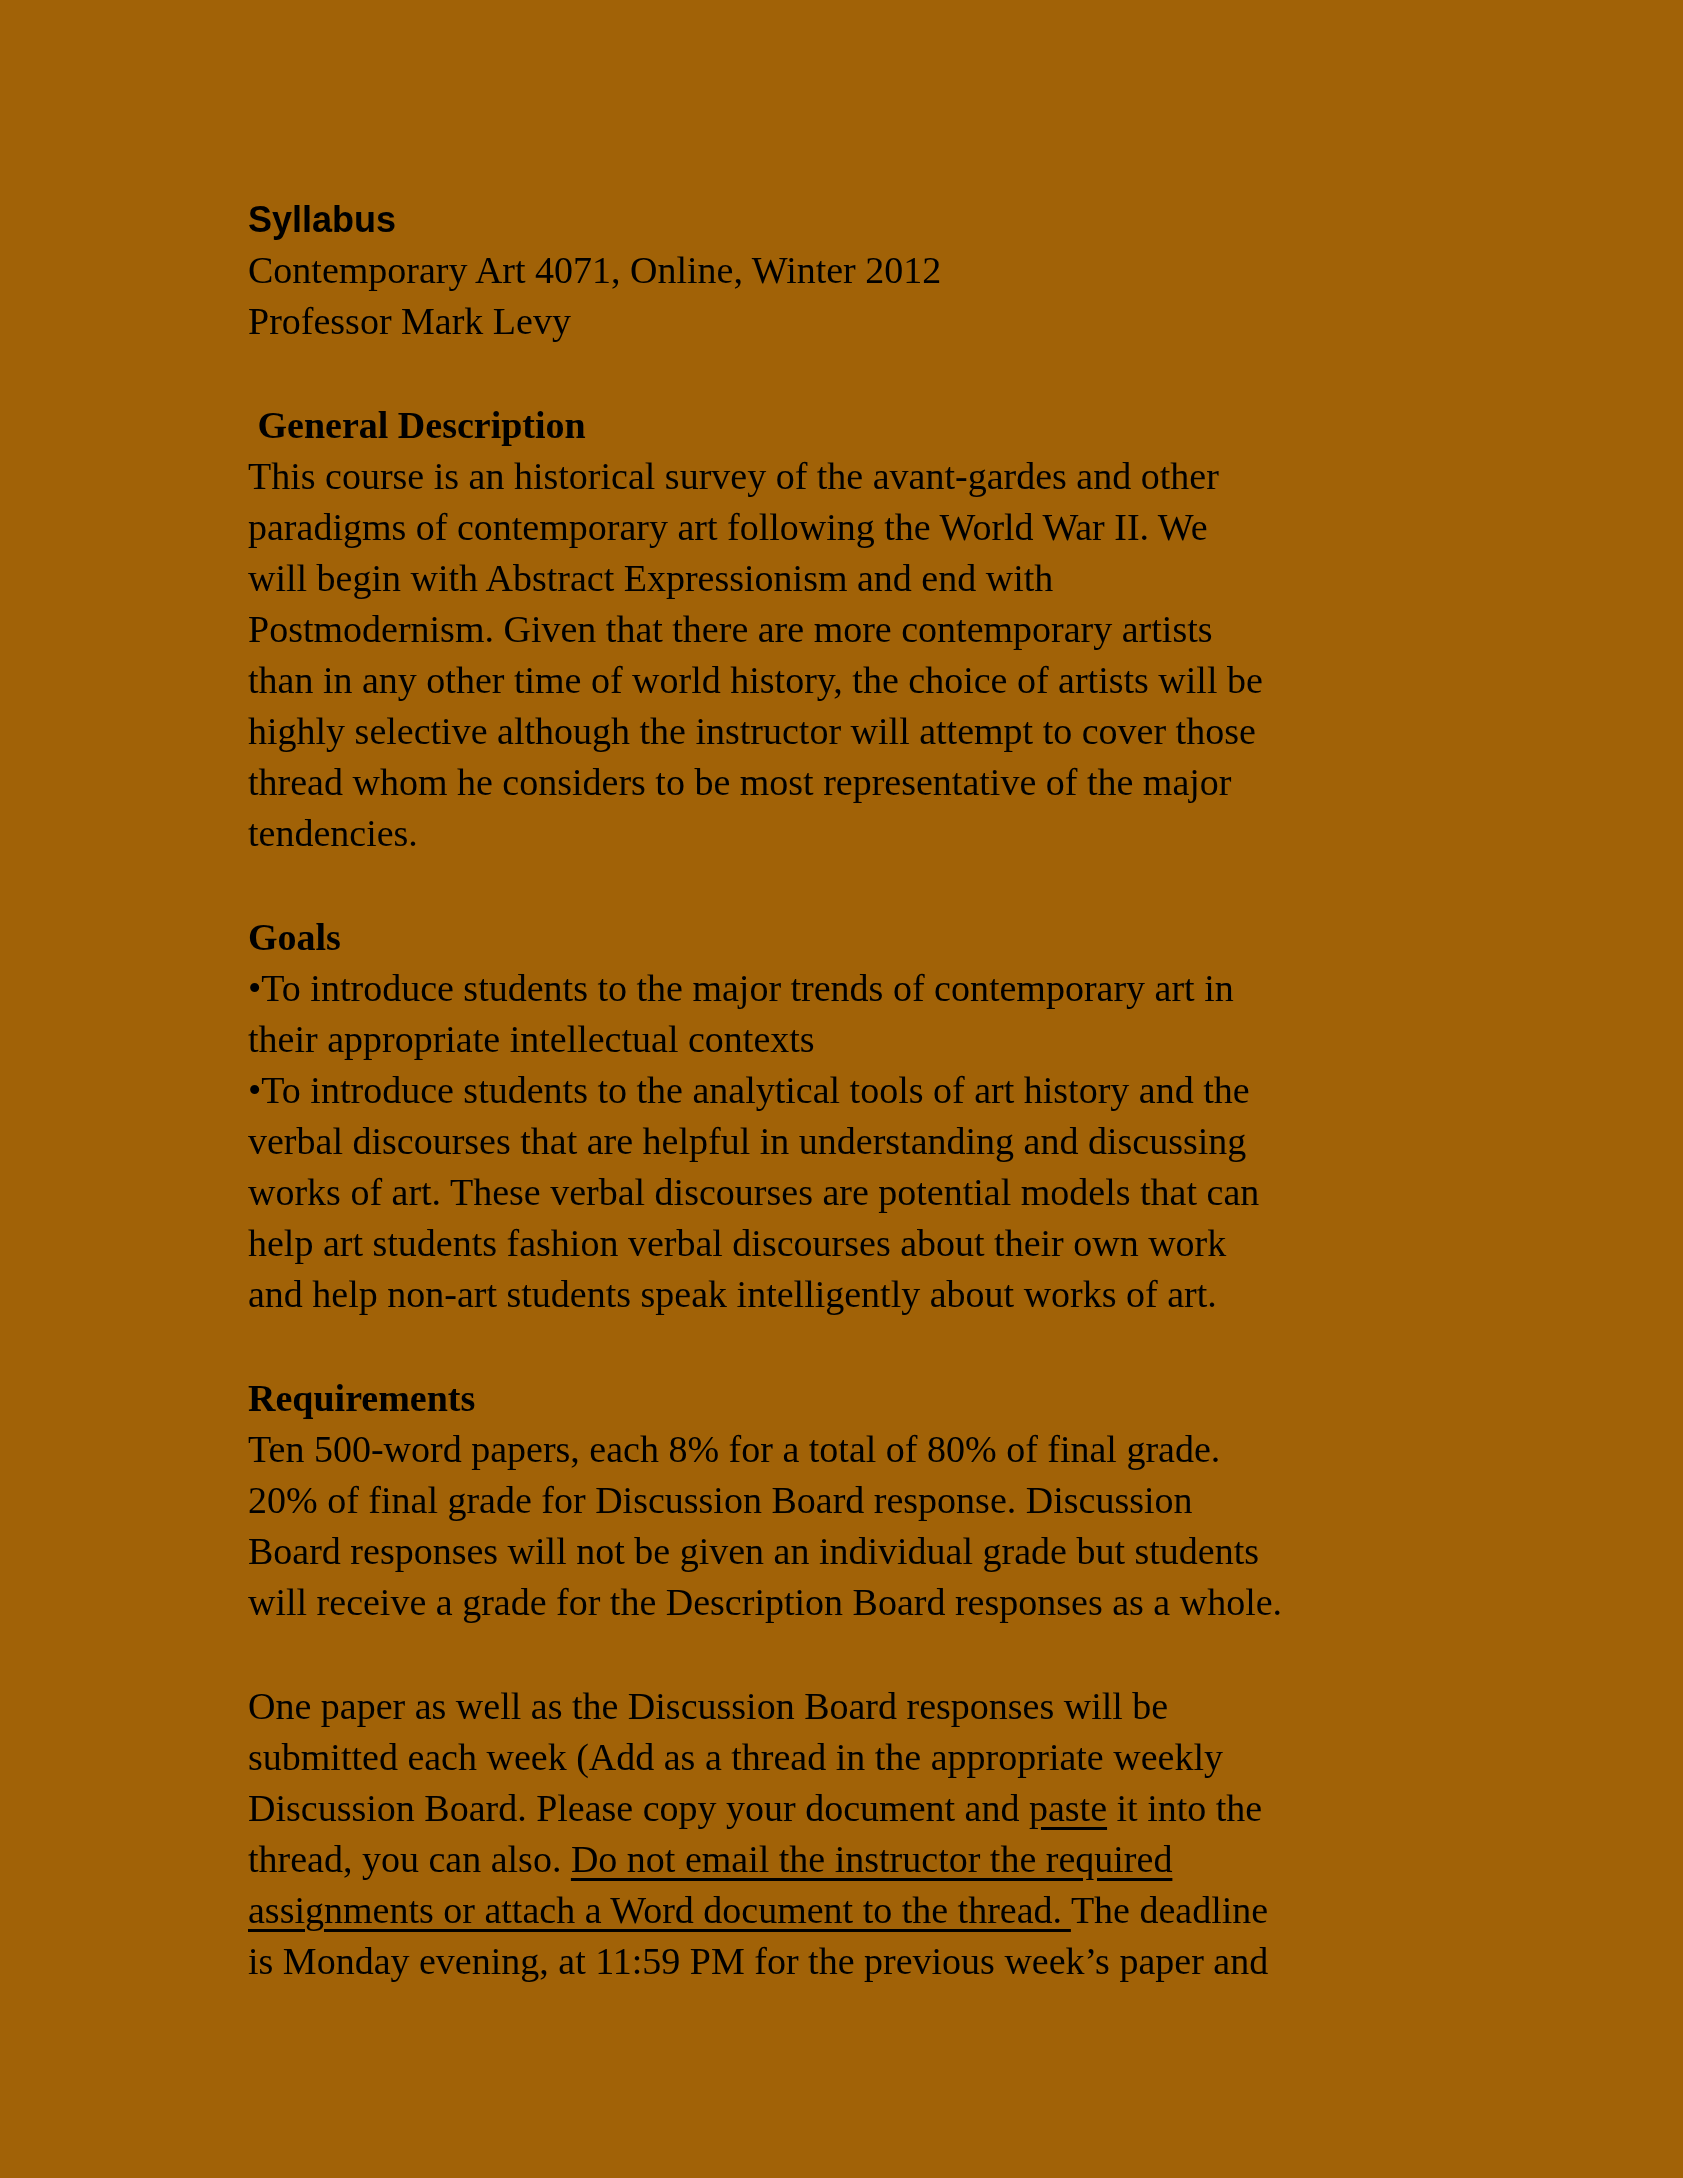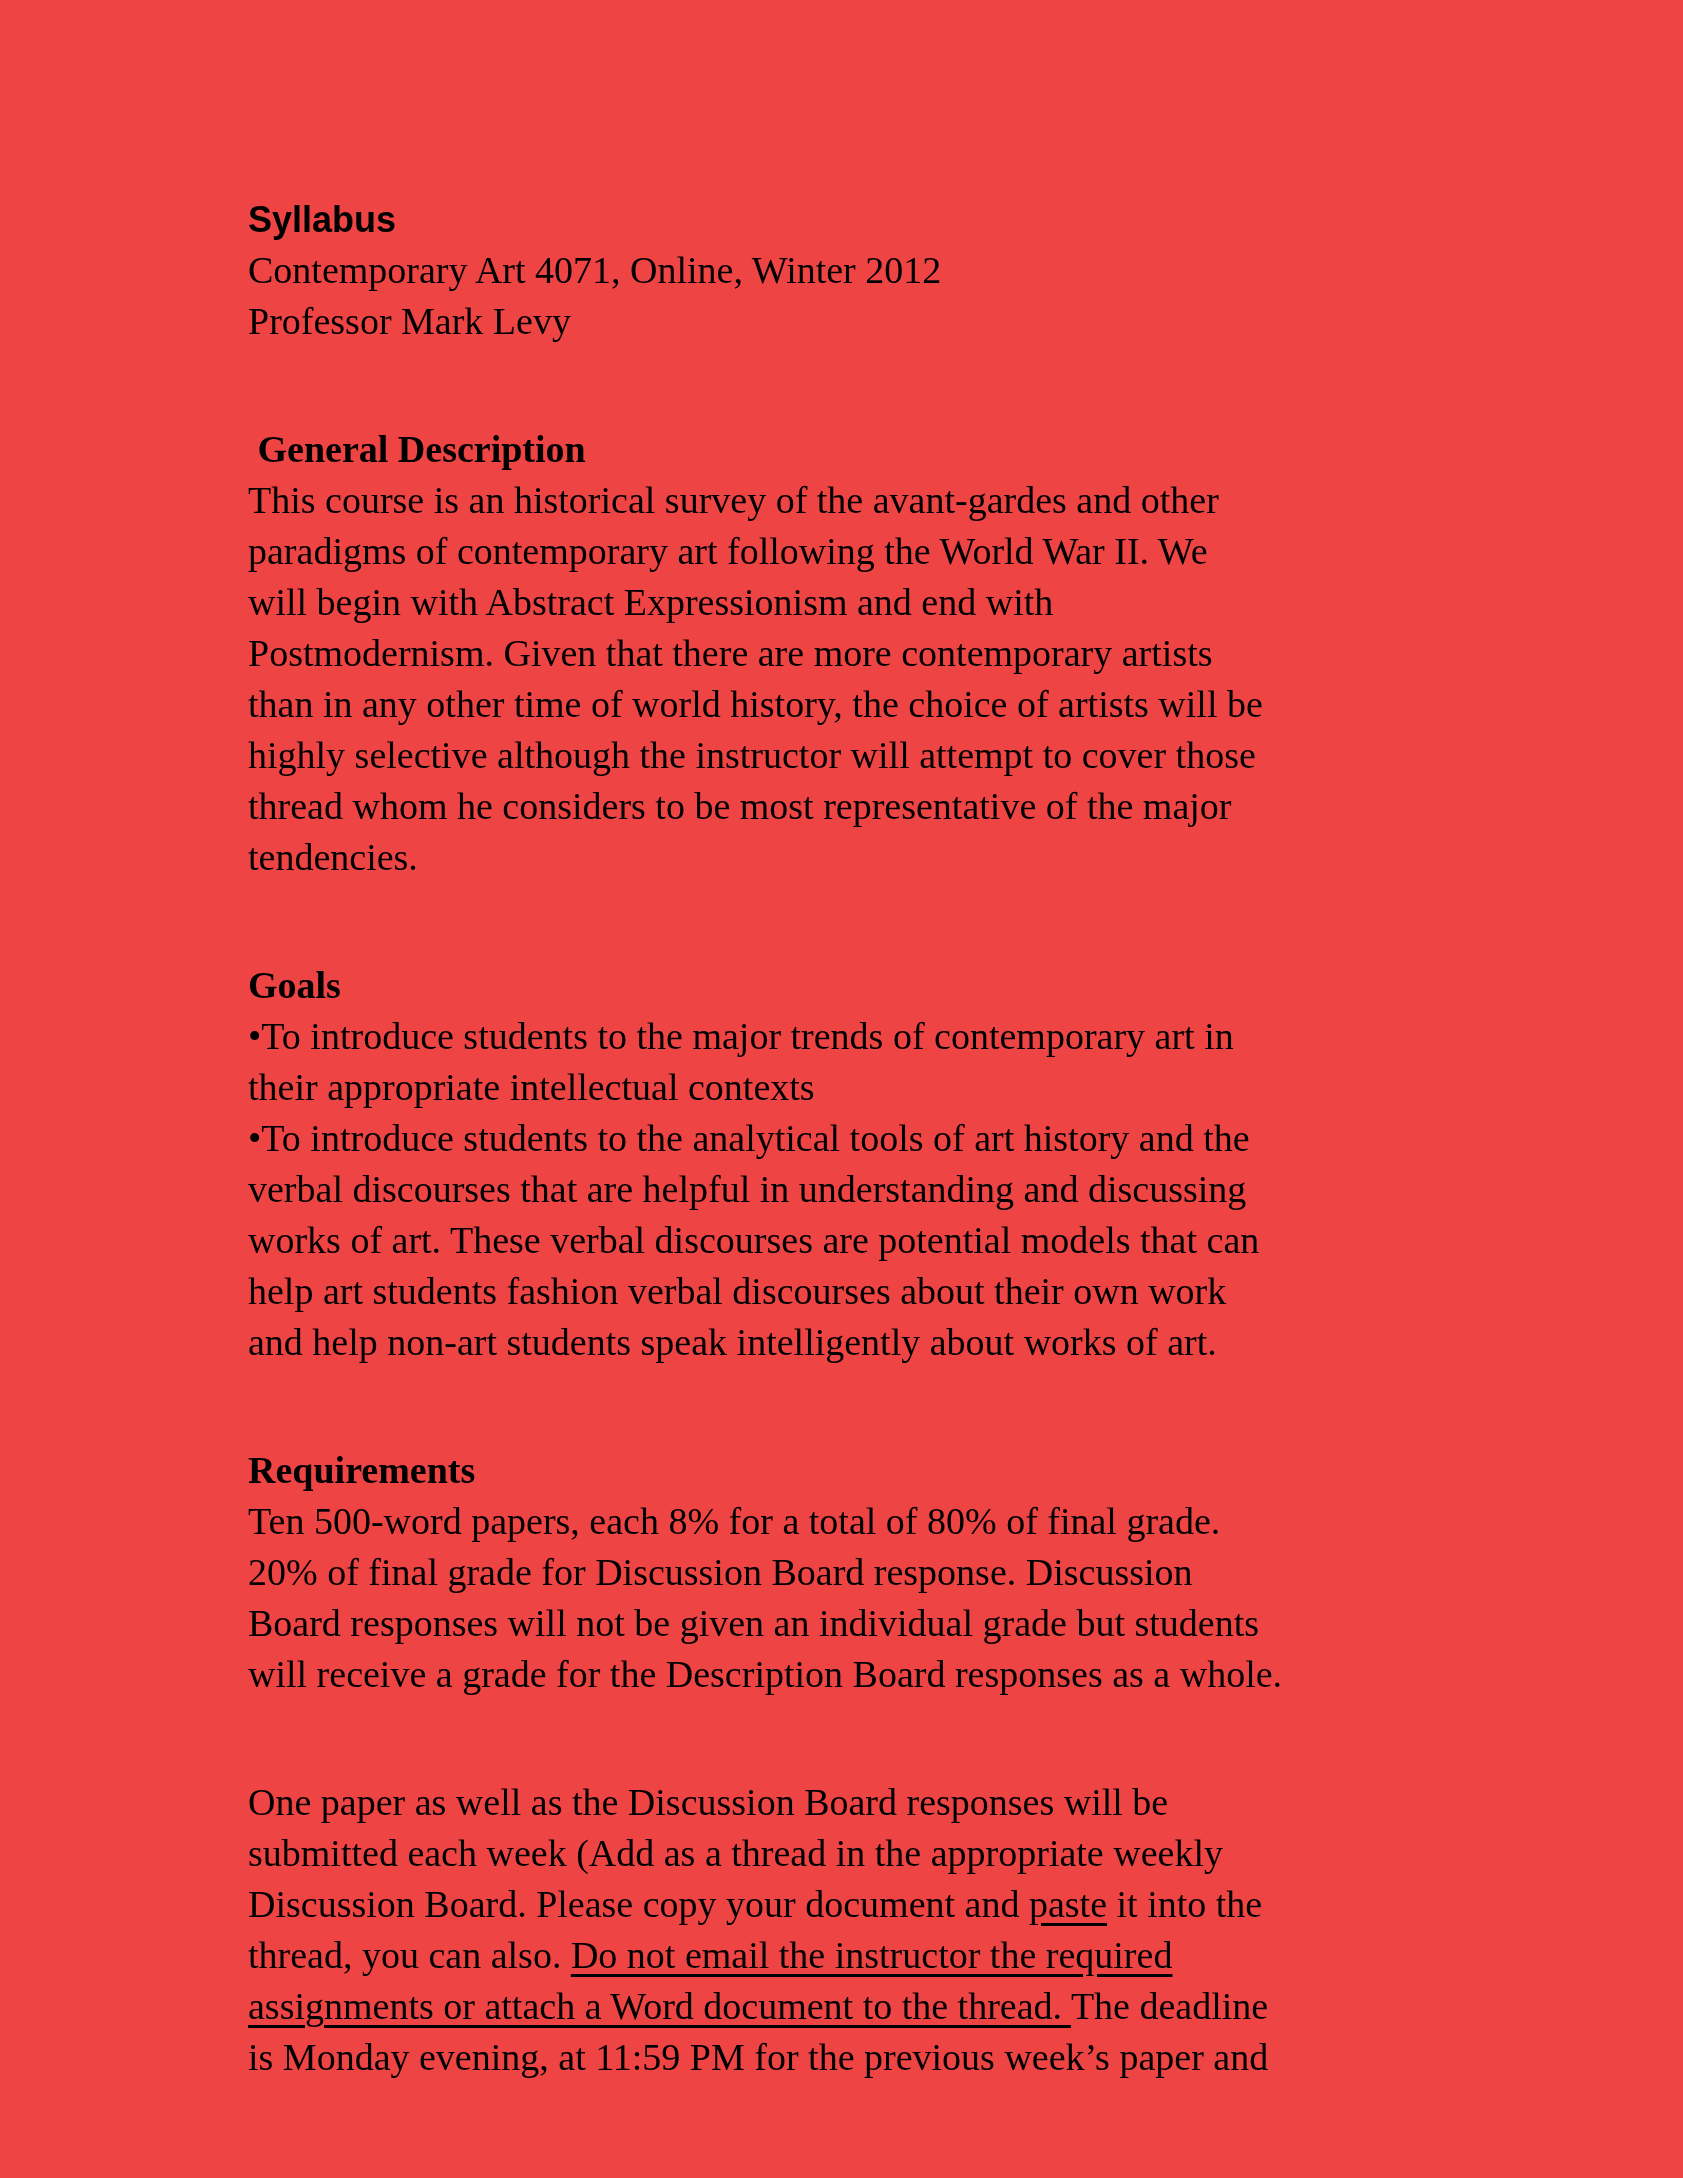--- a/index.html
+++ b/index.html
@@ -12,21 +12,21 @@
     background: #ffffff;
     position: relative;
     overflow: hidden;
   }
   .page {
     position: absolute;
     left: 0;
     top: 0;
     width: 1683px;
     height: 2178px;
-    background: #ef4444;
+    background: #a16207;
     color: #000000;
   }
   .content {
     position: absolute;
     left: 248px;
     top: 194px;
     width: 1287px;
     font-family: "Liberation Serif", serif;
     font-size: 38px;
     color: #000000;
@@ -38,21 +38,21 @@
   }
   .doc-title {
     font-family: "Liberation Sans", sans-serif;
     font-weight: bold;
     font-size: 36px;
   }
   .heading {
     font-weight: bold;
   }
   .section {
-    margin-top: 77px; 
+    margin-top: 53px; 
   }
   .u {
     text-decoration: underline;
     text-decoration-thickness: 3px;
     text-underline-offset: 6px;
   }
 </style>
 </head>
 <body>
 

